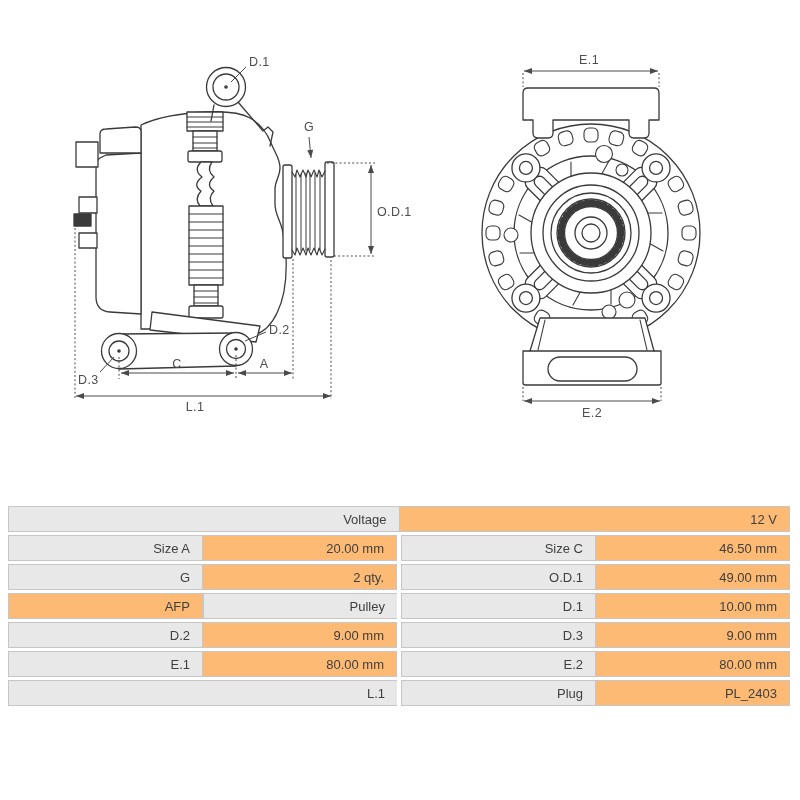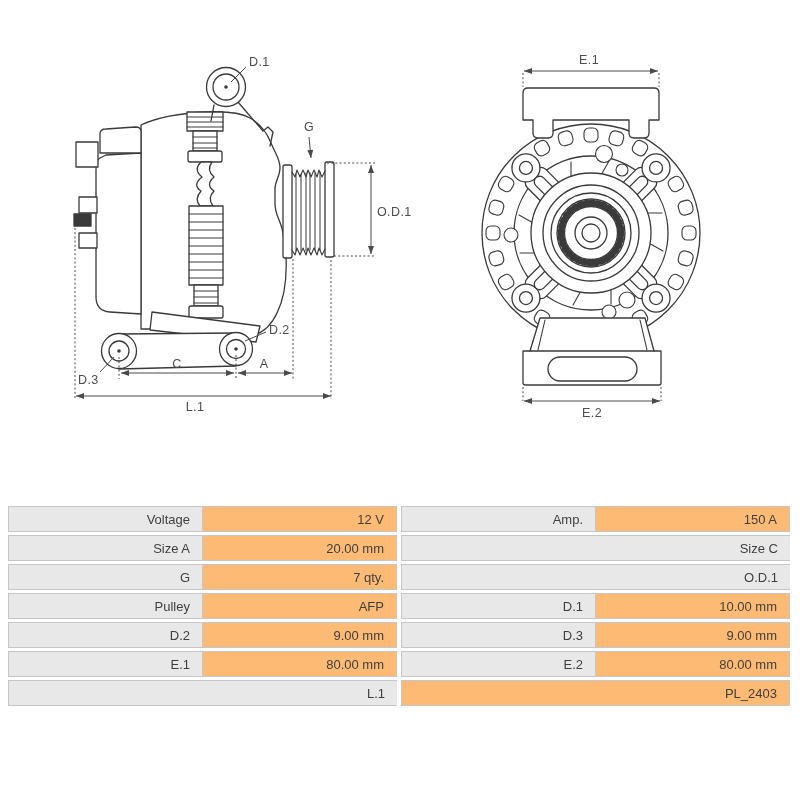--- a/index.html
+++ b/index.html
@@ -220,50 +220,48 @@
     </g>
   </svg>
 
   <div class="specs">
 
     <div class="srow">
       <div class="shalf">
           <div class="cell lbl">Voltage</div>
           <div class="cell val">12 V</div>
         </div>
-      <div class="shalf">
-          <div class="cell lbl">Amp.</div>
-          <div class="cell val">150 A</div>
-        </div>
     </div>
 
     <div class="srow">
       <div class="shalf">
           <div class="cell lbl">Size A</div>
           <div class="cell val">20.00 mm</div>
         </div>
       <div class="shalf">
           <div class="cell lbl">Size C</div>
+          <div class="cell val">46.50 mm</div>
         </div>
     </div>
 
     <div class="srow">
       <div class="shalf">
           <div class="cell lbl">G</div>
-          <div class="cell val">7 qty.</div>
+          <div class="cell val">2 qty.</div>
         </div>
       <div class="shalf">
           <div class="cell lbl">O.D.1</div>
-        </div>
-    </div>
-
-    <div class="srow">
-      <div class="shalf">
+          <div class="cell val">49.00 mm</div>
+        </div>
+    </div>
+
+    <div class="srow">
+      <div class="shalf">
+          <div class="cell val">AFP</div>
           <div class="cell lbl">Pulley</div>
-          <div class="cell val">AFP</div>
         </div>
       <div class="shalf">
           <div class="cell lbl">D.1</div>
           <div class="cell val">10.00 mm</div>
         </div>
     </div>
 
     <div class="srow">
       <div class="shalf">
           <div class="cell lbl">D.2</div>
@@ -284,19 +282,20 @@
           <div class="cell lbl">E.2</div>
           <div class="cell val">80.00 mm</div>
         </div>
     </div>
 
     <div class="srow">
       <div class="shalf">
           <div class="cell lbl">L.1</div>
         </div>
       <div class="shalf">
+          <div class="cell lbl">Plug</div>
           <div class="cell val">PL_2403</div>
         </div>
     </div>
 
 
   </div>
 </div>
 
 </body></html>

